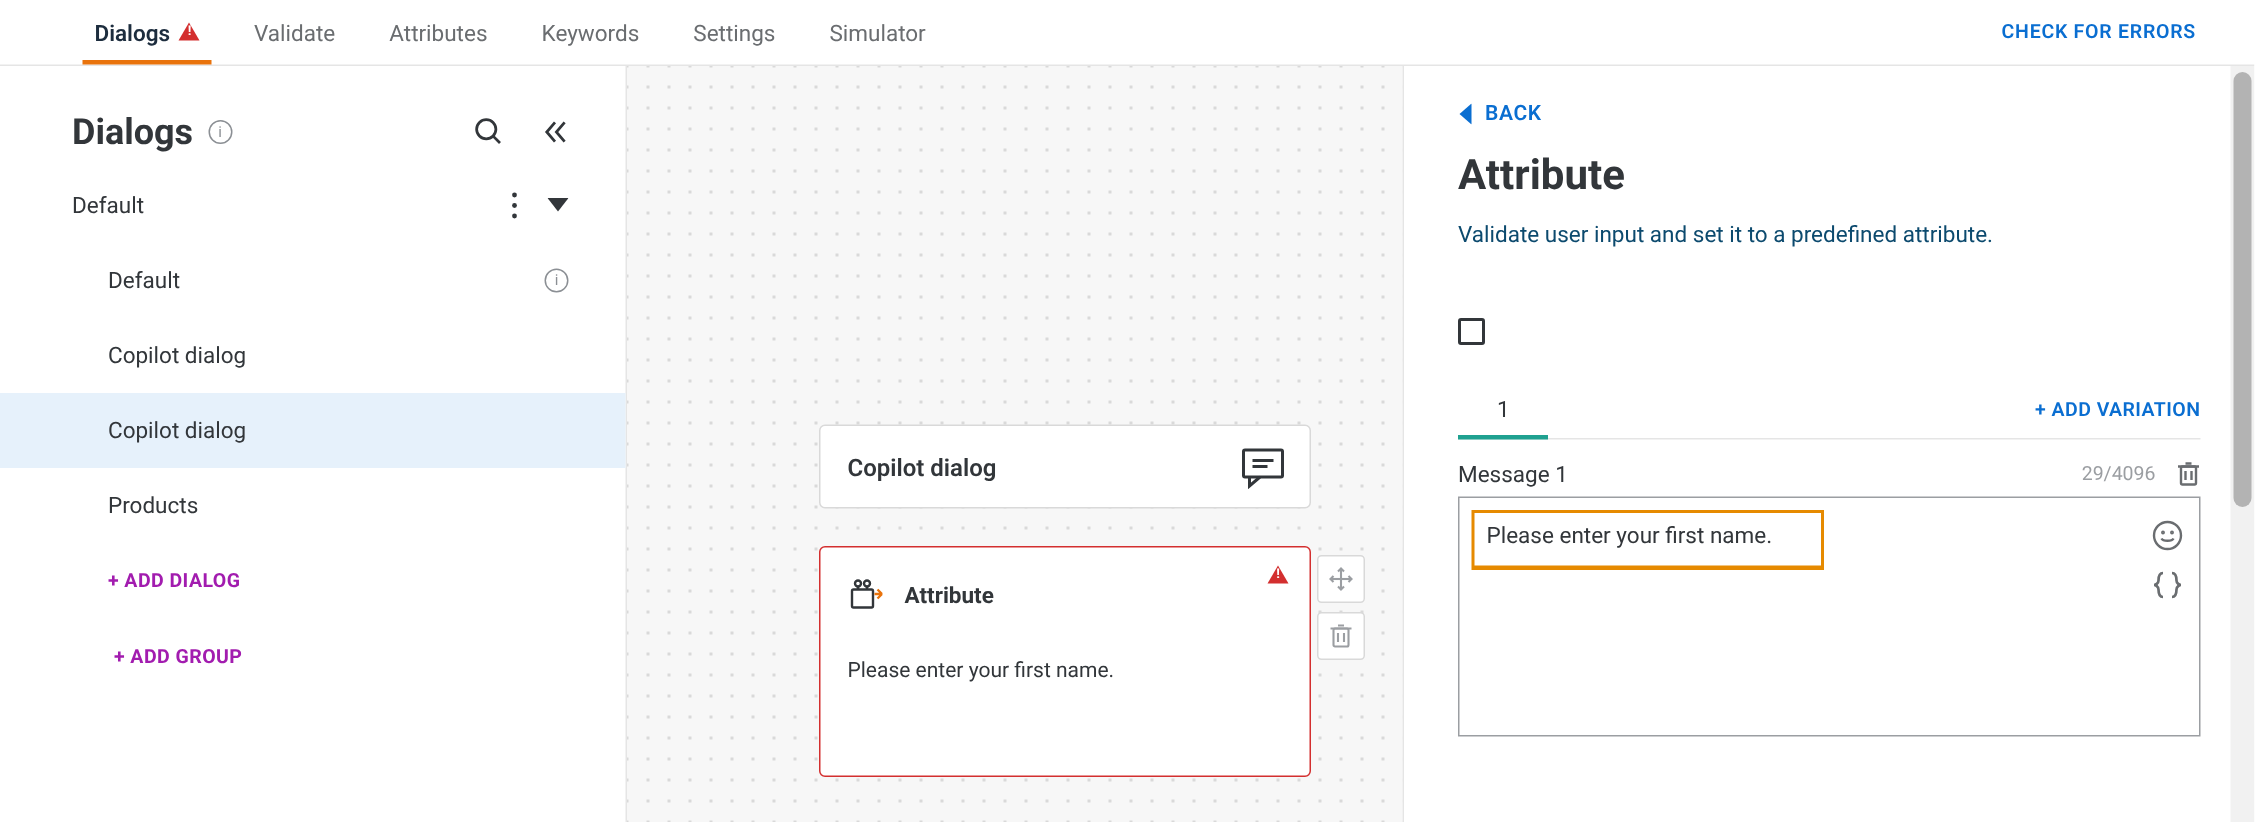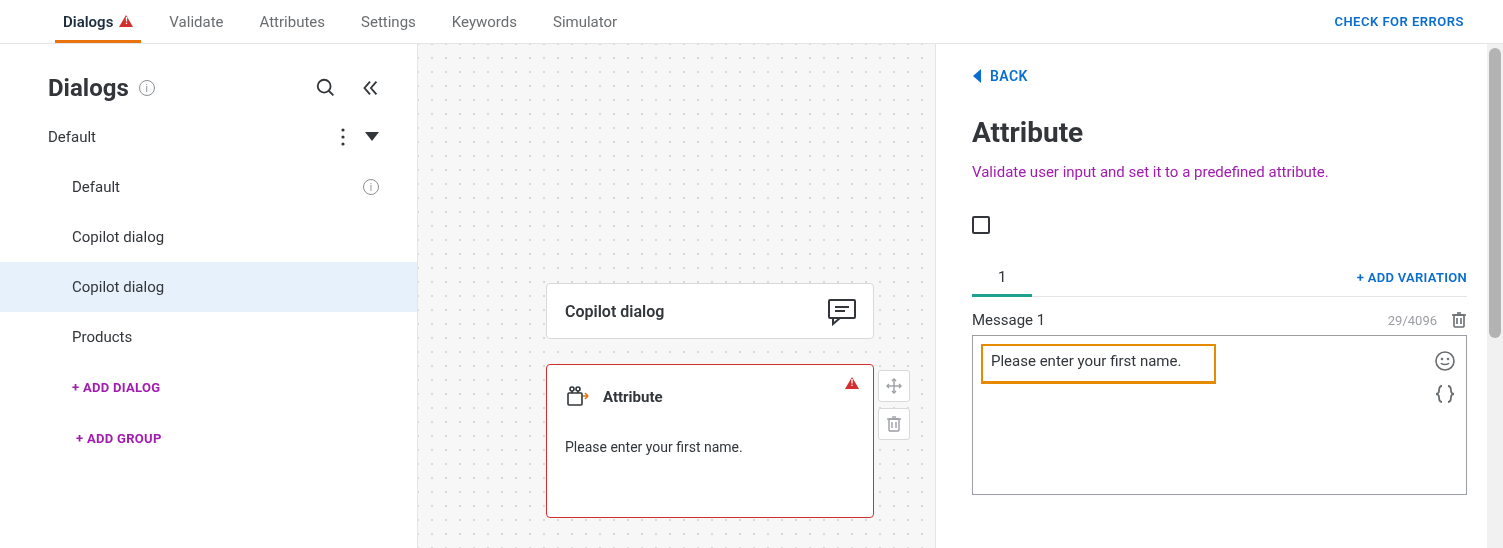--- a/index.html
+++ b/index.html
@@ -51,23 +51,23 @@
   .node.attr { left:128px; top:320px; width:328px; height:154px; border:1.5px solid #d32f2f; padding:20px 18px 18px 18px; }
   .node.attr .hdr { display:flex; align-items:center; font-weight:700; font-size:15px; gap:12px; }
   .node.attr .body { padding-top:30px; color:#32363a; font-size:14px; }
   .node.attr .warn-ic { position:absolute; right:14px; top:10px; }
 
   .side-btns { position:absolute; left:460px; top:326px; display:flex; flex-direction:column; gap:6px; }
   .sq-btn { width:32px; height:32px; border:1px solid #d9d9d9; background:#fff; border-radius:3px; display:flex; align-items:center; justify-content:center; color:#6a6d70; cursor:pointer; }
 
   
   .rc-inner { padding:24px 36px 0 36px; height:100%; overflow:hidden; }
-  .back { color:#0a6ed1; font-weight:600; font-size:14px; letter-spacing:.4px; display:flex; align-items:center; gap:8px; cursor:pointer; margin-bottom:32px; }
+  .back { color:#0a6ed1; font-weight:600; font-size:14px; letter-spacing:.4px; display:flex; align-items:center; gap:8px; cursor:pointer; margin-bottom:16px; }
   .rc-inner h1 { margin:0 0 14px 0; font-size:28px; font-weight:700; }
-  .rc-desc { color:#a21caf; font-size:15px; margin-bottom:35px; }
+  .rc-desc { color:#0c4a6e; font-size:15px; margin-bottom:47px; }
   .chk-row { display:flex; align-items:center; gap:12px; font-size:15px; margin-bottom:24px; }
   .chk { width:18px; height:18px; border:2px solid #32363a; border-radius:2px; cursor:pointer; }
 
   .var-tabs { display:flex; align-items:center; border-bottom:1px solid #e5e5e5; margin-bottom:14px; }
   .var-tab { padding:10px 26px; font-size:15px; color:#32363a; cursor:pointer; position:relative; }
   .var-tab.active::after { content:""; position:absolute; left:0; right:0; bottom:-1px; height:3px; background:#1fa190; }
   .var-add { margin-left:auto; color:#0a6ed1; font-weight:600; font-size:13px; letter-spacing:.3px; cursor:pointer; }
 
   .msg-hdr { display:flex; align-items:center; font-size:15px; color:#32363a; margin-bottom:6px; }
   .msg-hdr .count { margin-left:auto; color:#9b9ea2; font-size:13px; }
@@ -92,24 +92,24 @@
       <span>Dialogs</span>
       <span class="warn"><span class="warn-tri"></span></span>
     </div>
     <div class="tab">
         <span>Validate</span>
       </div>
     <div class="tab">
         <span>Attributes</span>
       </div>
     <div class="tab">
+        <span>Keywords</span>
+      </div>
+    <div class="tab">
         <span>Settings</span>
-      </div>
-    <div class="tab">
-        <span>Keywords</span>
       </div>
     <div class="tab">
         <span>Simulator</span>
       </div>
   </div>
   <div class="spacer"></div>
   <div class="check-link">CHECK FOR ERRORS</div>
 </div>
 
 <div class="content">

